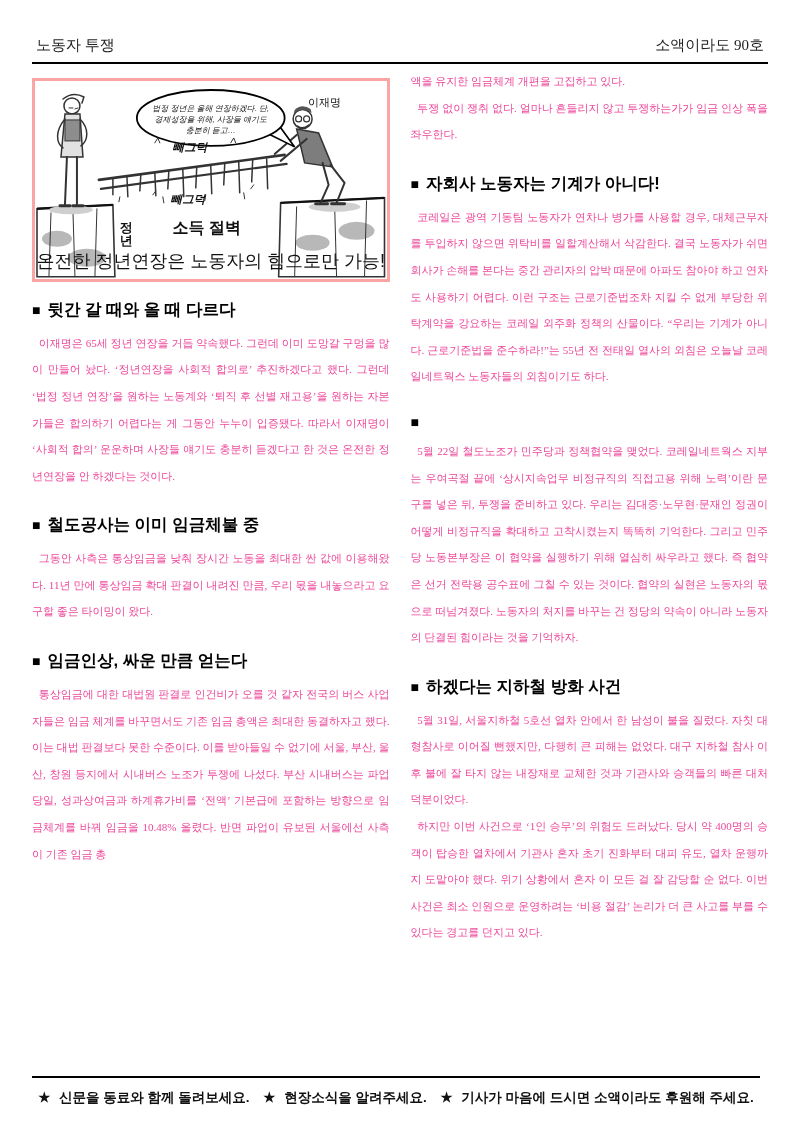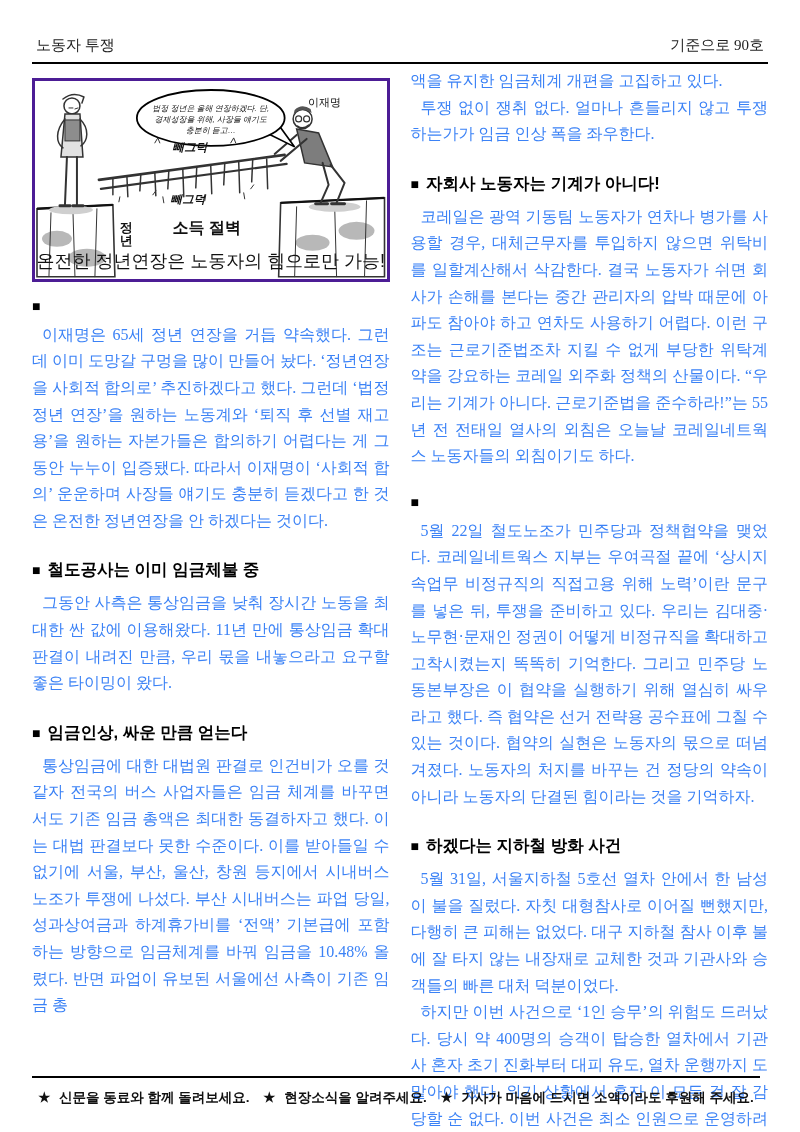--- a/index.html
+++ b/index.html
@@ -4,47 +4,47 @@
 <style>
   html,body{margin:0;padding:0;background:#fff;}
   .page{position:relative;width:800px;height:1132px;box-sizing:border-box;
         padding:36px 32px 0;background:#fff;color:#111;overflow:hidden;
         font-family:"Liberation Serif", serif;}
   .masthead{display:flex;justify-content:space-between;align-items:flex-end;
         font-size:15px;color:#222;padding:0 4px;}
   .rule{border-top:2.5px solid #000;margin-top:7px;}
   .cols{display:flex;gap:21px;margin-top:2px;}
   .col{width:357.5px;box-sizing:border-box;}
-  .cartoon{margin:12px 0 0;border:3px solid #4c1d95;background:#fff;}
+  .cartoon{margin:12px 0 0;border:3px solid #fca5a5;background:#fff;}
   .cartoon svg{display:block;width:100%;height:auto;}
   h2.sec{display:flex;align-items:center;gap:7px;margin:25px 0 9px;
         font-family:"Liberation Sans", sans-serif;font-size:16.5px;font-weight:bold;color:#000;}
   h2.sec .bullet{font-size:14px;line-height:1;}
   h2.first{margin-top:17px;}
-  p.body{margin:0;font-size:16px;line-height:26.6px;text-align:justify;
-        text-indent:0.62em;word-break:break-all;color:#3b82f6;}
+  p.body{margin:0;font-size:11px;line-height:26.6px;text-align:justify;
+        text-indent:0.62em;word-break:break-all;color:#ec4899;}
   p.noindent{text-indent:0;}
   .col.right{padding-top:2px;}
   .pfooter{position:absolute;left:32px;right:40px;top:1076px;}
   .pfooter .rule{margin-top:0;}
   .pfooter p{margin:11px 0 0;text-align:center;font-family:"Liberation Sans", sans-serif;
         font-weight:bold;font-size:13.5px;color:#111;}
   .pfooter .star{margin:0 5px 0 10px;}
   .pfooter .star:first-child{margin-left:0;}
   .sk{stroke:#333;fill:none;stroke-linecap:round;stroke-linejoin:round;}
   text{font-family:"Liberation Sans", sans-serif;fill:#111;}
 </style>
 </head>
 <body>
 
 <div class="page">
 
   <div class="masthead">
     <span>노동자 투쟁</span>
-    <span>기준으로 90호</span>
+    <span>소액이라도 90호</span>
   </div>
   <div class="rule"></div>
 
   <div class="cols">
 
     <section class="col left">
 
       <figure class="cartoon">
         <svg viewBox="0 0 352 198">
 
@@ -110,20 +110,21 @@
           <text x="136" y="122" font-size="11.5" font-weight="bold" font-style="italic">빼그덕</text>
           <path class="sk" d="M120,62 l3,-5 l2,5 M196,62 l3,-5 l2,5 M118,114 l3,-4 M216,108 l3,-4" stroke-width="1"></path>
           <text x="92" y="131" font-size="13" font-weight="bold" writing-mode="tb">정년</text>
           <text x="172" y="152" text-anchor="middle" font-size="16" font-weight="bold">소득 절벽</text>
           <text x="176" y="186" text-anchor="middle" font-size="18">온전한 정년연장은 노동자의 힘으로만 가능!</text>
         </svg>
       </figure>
 
       <h2 class="sec first">
         <span class="bullet">■</span>
+        <span>뒷간 갈 때와 올 때 다르다</span>
       </h2>
       <p class="body">이재명은 65세 정년 연장을 거듭 약속했다. 그런데 이미 도망갈 구멍을 많이 만들어 놨다. ‘정년연장을 사회적 합의로’ 추진하겠다고 했다. 그런데 ‘법정 정년 연장’을 원하는 노동계와 ‘퇴직 후 선별 재고용’을 원하는 자본가들은 합의하기 어렵다는 게 그동안 누누이 입증됐다. 따라서 이재명이 ‘사회적 합의’ 운운하며 사장들 얘기도 충분히 듣겠다고 한 것은 온전한 정년연장을 안 하겠다는 것이다.</p>
 
       <h2 class="sec">
         <span class="bullet">■</span>
         <span>철도공사는 이미 임금체불 중</span>
       </h2>
       <p class="body">그동안 사측은 통상임금을 낮춰 장시간 노동을 최대한 싼 값에 이용해왔다. 11년 만에 통상임금 확대 판결이 내려진 만큼, 우리 몫을 내놓으라고 요구할 좋은 타이밍이 왔다.</p>
 
       <h2 class="sec">

